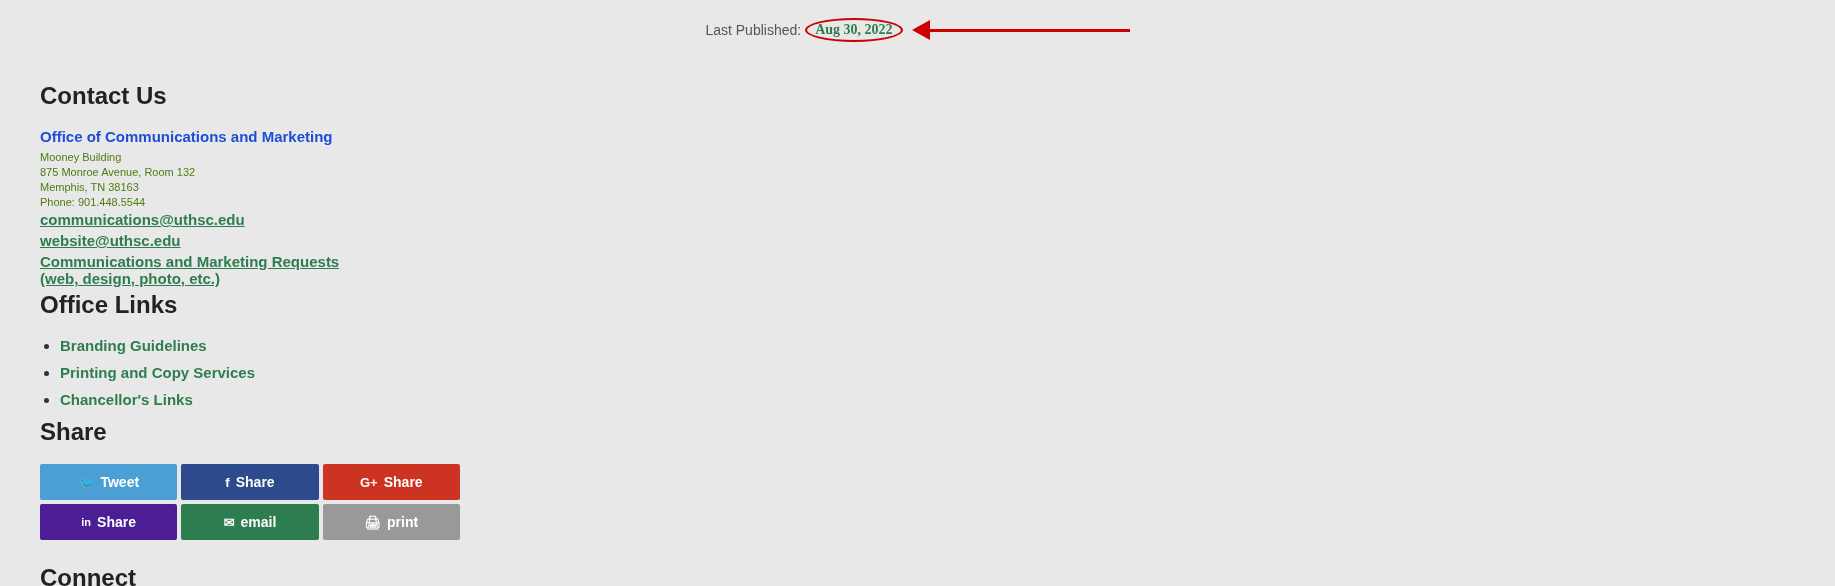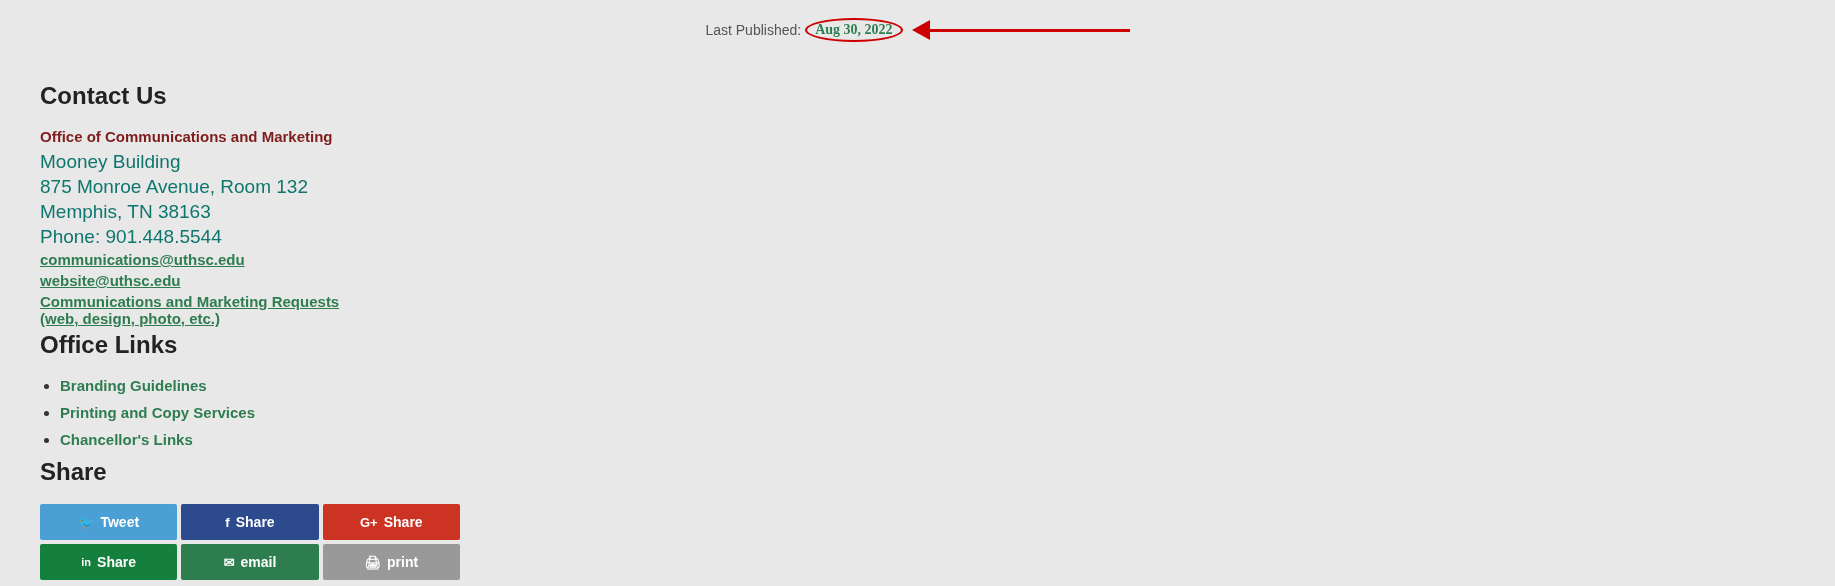--- a/index.html
+++ b/index.html
@@ -78,29 +78,29 @@
     .section-title {
       font-size: 24px;
       font-weight: bold;
       color: #222;
       margin-bottom: 18px;
     }
 
     
     .contact-office-name {
       font-weight: bold;
-      color: #7f1d1d;
+      color: #1d4ed8;
       margin-bottom: 6px;
       font-size: 15px;
     }
 
     .contact-detail {
-      color: #0f766e;
+      color: #4d7c0f;
       margin-bottom: 3px;
-      font-size: 19px;
+      font-size: 11px;
     }
 
     .contact-link {
       color: #2e7d4f;
       text-decoration: underline;
       font-weight: bold;
       font-size: 15px;
       display: block;
       margin-bottom: 4px;
       cursor: pointer;
@@ -142,21 +142,21 @@
       font-size: 14px;
       font-weight: bold;
       cursor: pointer;
       border: none;
       border-radius: 2px;
     }
 
     .btn-twitter { background: #4a9fd4; }
     .btn-facebook { background: #2c4a8c; }
     .btn-google { background: #cc3322; }
-    .btn-linkedin { background: #15803d; }
+    .btn-linkedin { background: #4c1d95; }
     .btn-email { background: #2e7d4f; }
     .btn-print { background: #999; }
 
     .connect-title {
       font-size: 24px;
       font-weight: bold;
       color: #222;
       margin-bottom: 14px;
     }
 

